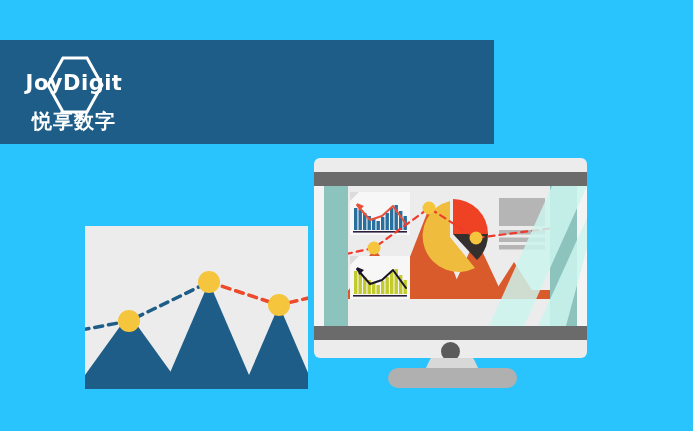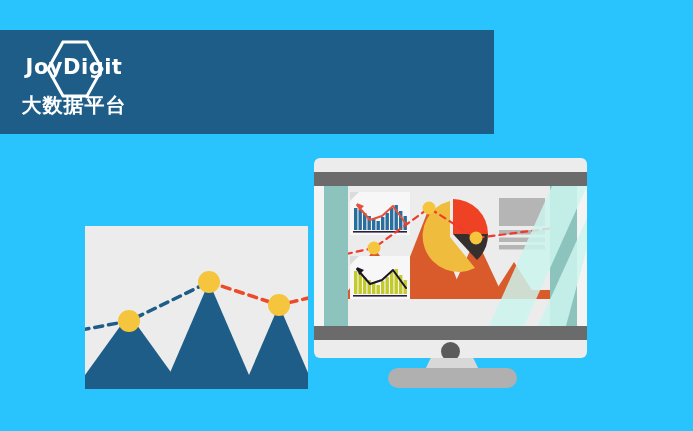--- a/index.html
+++ b/index.html
@@ -13,26 +13,26 @@
     height: 431px;
     overflow: hidden;
     font-family: "Liberation Sans", sans-serif;
     background: #29c3fd;
   }
 
   
   .banner {
     position: absolute;
     left: 0;
-    top: 30px;
+    top: 40px;
     width: 494px;
     height: 104px;
     background: #1d5d88;
     display: flex;
-    align-items: center;
+    align-items: flex-end;
   }
   .logo-block {
     position: relative;
     width: 120px;
     height: 92px;
     margin-left: 14px;
     flex: 0 0 auto;
   }
   .logo-hex {
     position: absolute;
@@ -173,21 +173,21 @@
 
 <div id="stage">
 
   <div class="banner">
 
     <div class="logo-block">
       <svg class="logo-hex" viewBox="0 0 58 58">
         <polygon points="17,2 41,2 56,29 41,56 17,56 2,29" fill="none" stroke="#ffffff" stroke-width="3"></polygon>
       </svg>
       <div class="logo-word">JoyDigit</div>
-      <div class="logo-sub">大数据平台</div>
+      <div class="logo-sub">悦享数字</div>
     </div>
 
   </div>
 
   <div class="left-panel">
     <svg width="223" height="163" viewBox="0 0 223 163">
 
       <polygon points="-10,163 44,88 98,163" fill="#1d5d88"></polygon>
       <polygon points="78,163 124,56 170,163" fill="#1d5d88"></polygon>
       <polygon points="158,163 194,79 230,163" fill="#1d5d88"></polygon>

